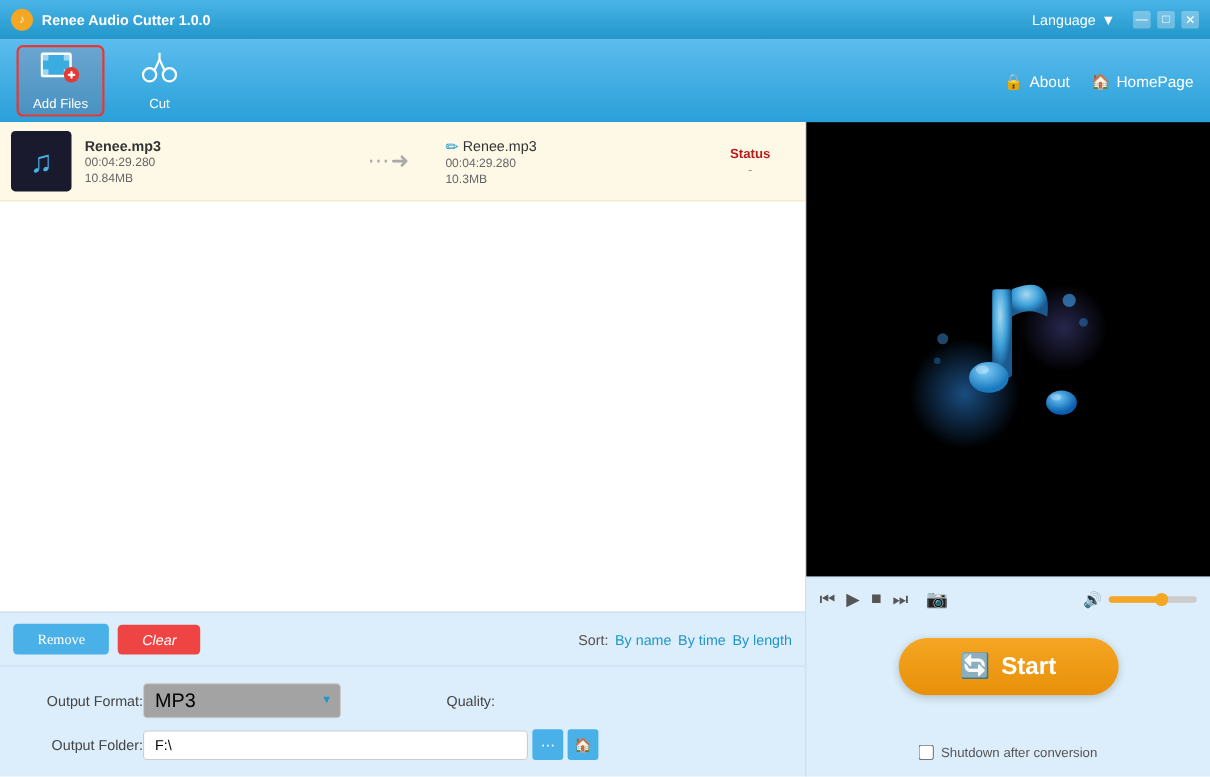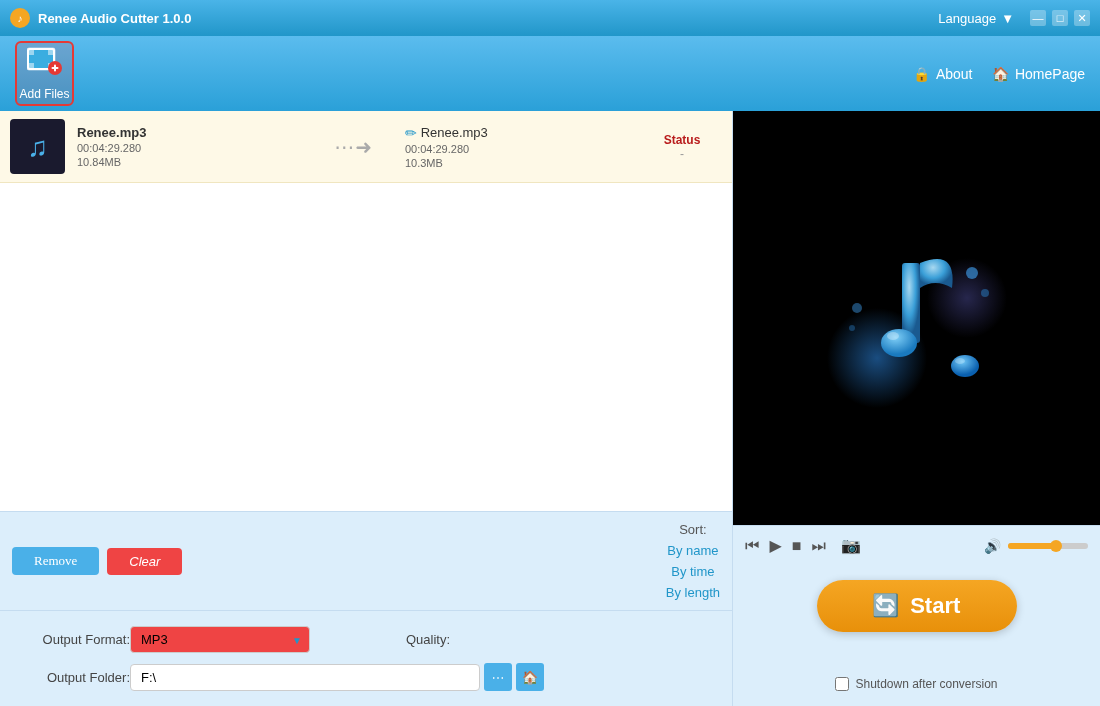--- a/index.html
+++ b/index.html
@@ -28,21 +28,21 @@
       align-items: center;
       justify-content: space-between;
       padding: 0 15px;
     }
     .toolbar-left { display: flex; align-items: center; gap: 10px; }
     .toolbar-btn {
       display: flex;
       flex-direction: column;
       align-items: center;
       justify-content: center;
-      width: 59px;
+      width: 80px;
       height: 65px;
       border-radius: 6px;
       cursor: pointer;
       font-size: 12px;
       color: white;
       border: none;
       background: transparent;
       gap: 4px;
     }
     .toolbar-btn.active {
@@ -105,40 +105,40 @@
     .btn-remove, .btn-clear {
       padding: 6px 22px;
       border: none;
       border-radius: 4px;
       font-size: 13px;
       cursor: pointer;
       color: white;
     }
     .btn-remove { background: #4ab0e8; margin-right: 8px; font-family: Liberation Serif, serif; }
     .btn-clear { background: #ef4444; font-style: italic; }
-    .sort-area { margin-left: auto; display: flex; align-items: center; gap: 6px; font-size: 13px; color: #555; flex-direction: column; }
+    .sort-area { margin-left: auto; display: flex; align-items: center; gap: 6px; font-size: 13px; color: #555; }
     .sort-link { color: #2196c9; cursor: pointer; font-size: 13px; }
 
     
     .output-settings {
       background: #dceefb;
       padding: 15px 20px;
       display: flex;
       flex-direction: column;
       gap: 10px;
       border-top: 1px solid #c5dcf0;
     }
     .setting-row { display: flex; align-items: center; }
     .setting-label { font-size: 13px; color: #444; min-width: 110px; text-align: right; }
     .setting-select {
       padding: 5px 10px;
       border: 1px solid #ccc;
       border-radius: 4px;
-      font-size: 13px;
-      background: #ef4444;
+      font-size: 18px;
+      background: #a3a3a3;
       cursor: pointer;
       min-width: 180px;
       appearance: none;
       -webkit-appearance: none;
       position: relative;
     }
     .select-wrapper { position: relative; display: inline-block; }
     .select-wrapper::after { content: '▼'; position: absolute; right: 8px; top: 50%; transform: translateY(-50%); color: #2196c9; font-size: 10px; pointer-events: none; }
     .folder-input-wrapper { display: flex; align-items: center; gap: 4px; }
     .folder-input {
@@ -269,20 +269,32 @@
           <rect x="2" y="17" width="5" height="5" fill="white" opacity="0.5"></rect>
           <rect x="21" y="17" width="5" height="5" fill="white" opacity="0.5"></rect>
 
           <circle cx="28" cy="22" r="7" fill="#e53935"></circle>
           <rect x="24.5" y="21" width="7" height="2" rx="1" fill="white"></rect>
           <rect x="27" y="18.5" width="2" height="7" rx="1" fill="white"></rect>
         </svg>
       </span>
       <span>Add Files</span>
     </button>
+    <button class="toolbar-btn">
+      <span class="toolbar-btn-icon">
+        <svg width="34" height="30" viewBox="0 0 34 30" fill="none">
+          <circle cx="8" cy="22" r="6" stroke="white" stroke-width="2" fill="none"></circle>
+          <circle cx="26" cy="22" r="6" stroke="white" stroke-width="2" fill="none"></circle>
+          <line x1="12" y1="19" x2="17" y2="8" stroke="white" stroke-width="2"></line>
+          <line x1="22" y1="19" x2="17" y2="8" stroke="white" stroke-width="2"></line>
+          <line x1="17" y1="8" x2="17" y2="2" stroke="white" stroke-width="2"></line>
+        </svg>
+      </span>
+      <span>Cut</span>
+    </button>
   </div>
   <div class="toolbar-right">
     <a class="toolbar-link">
       <span>🔒</span>
       <span>About</span>
     </a>
     <a class="toolbar-link">
       <span>🏠</span>
       <span>HomePage</span>
     </a>

